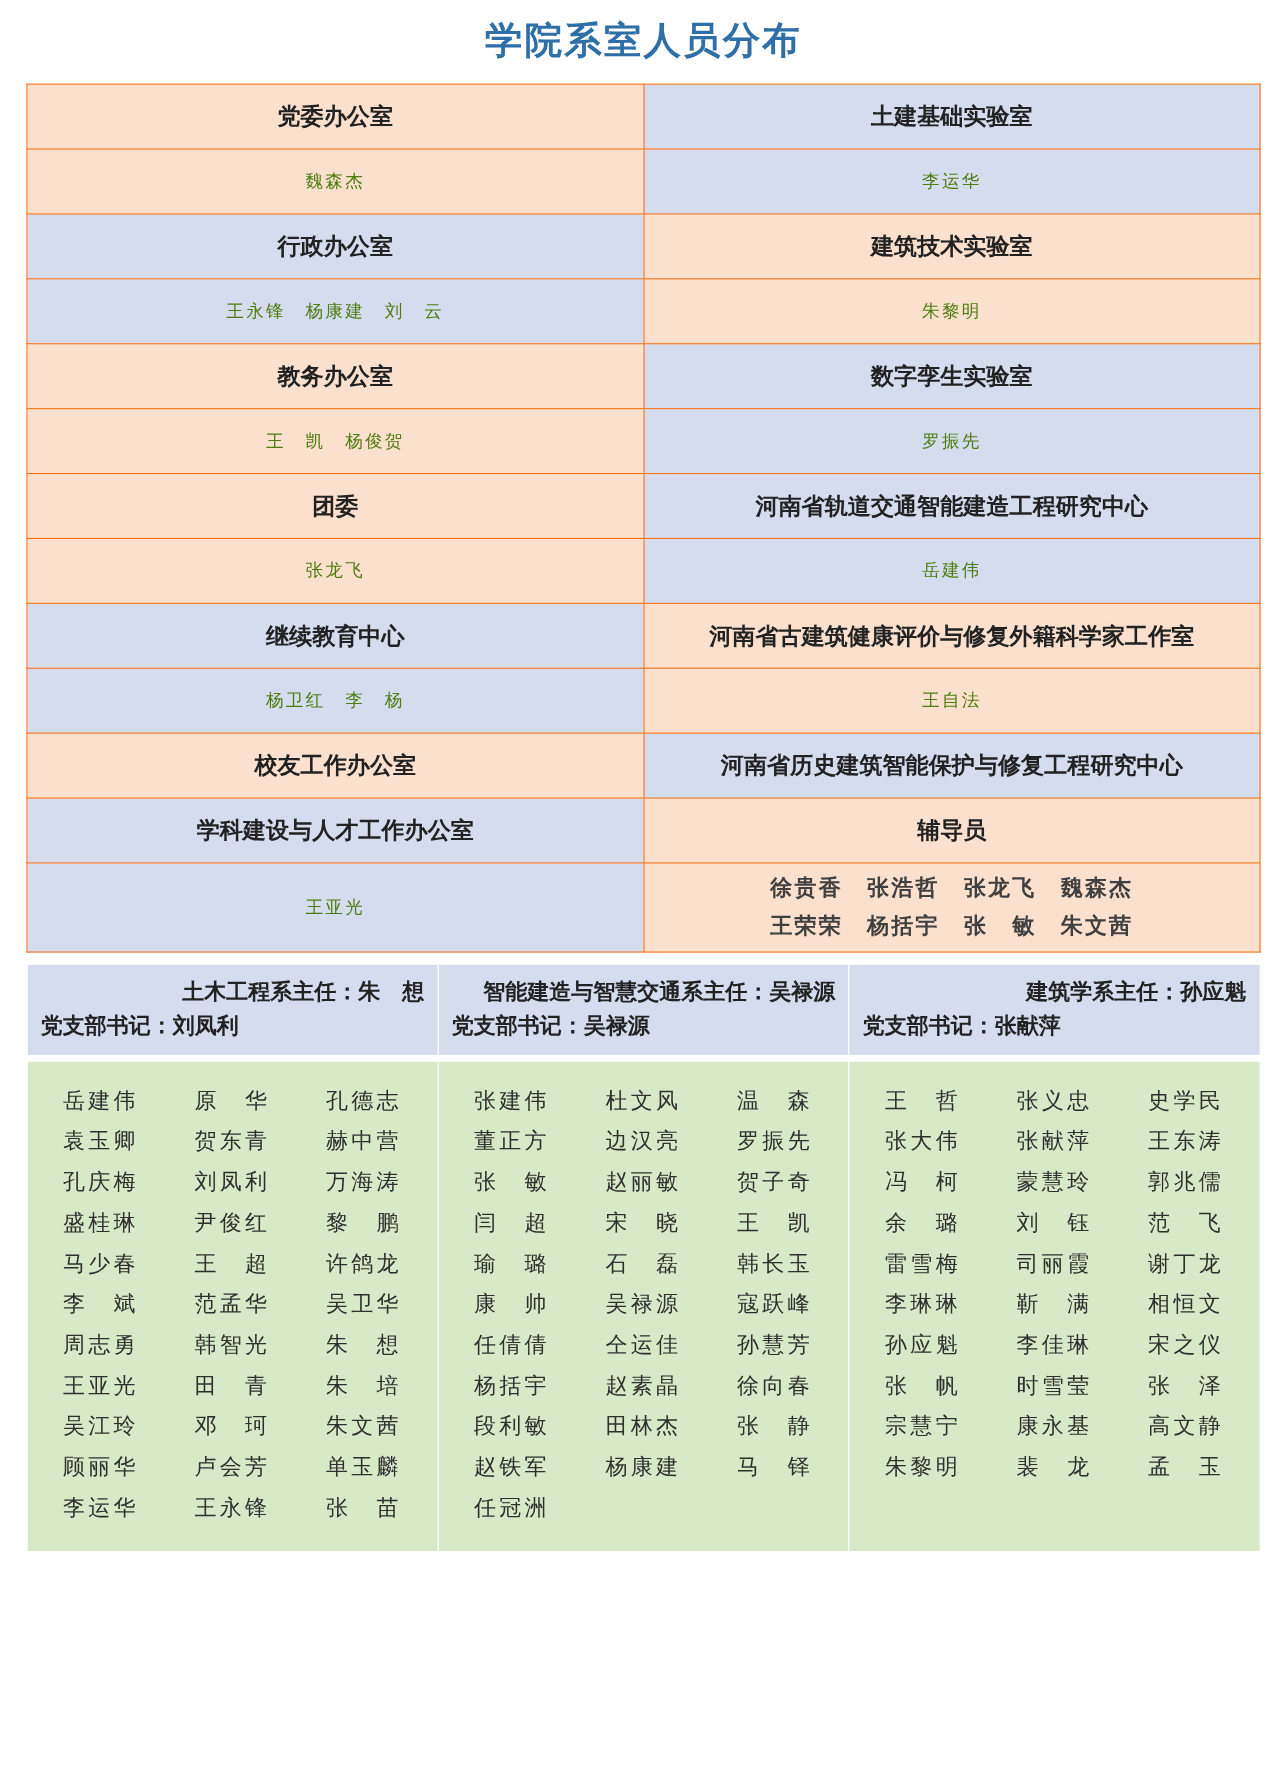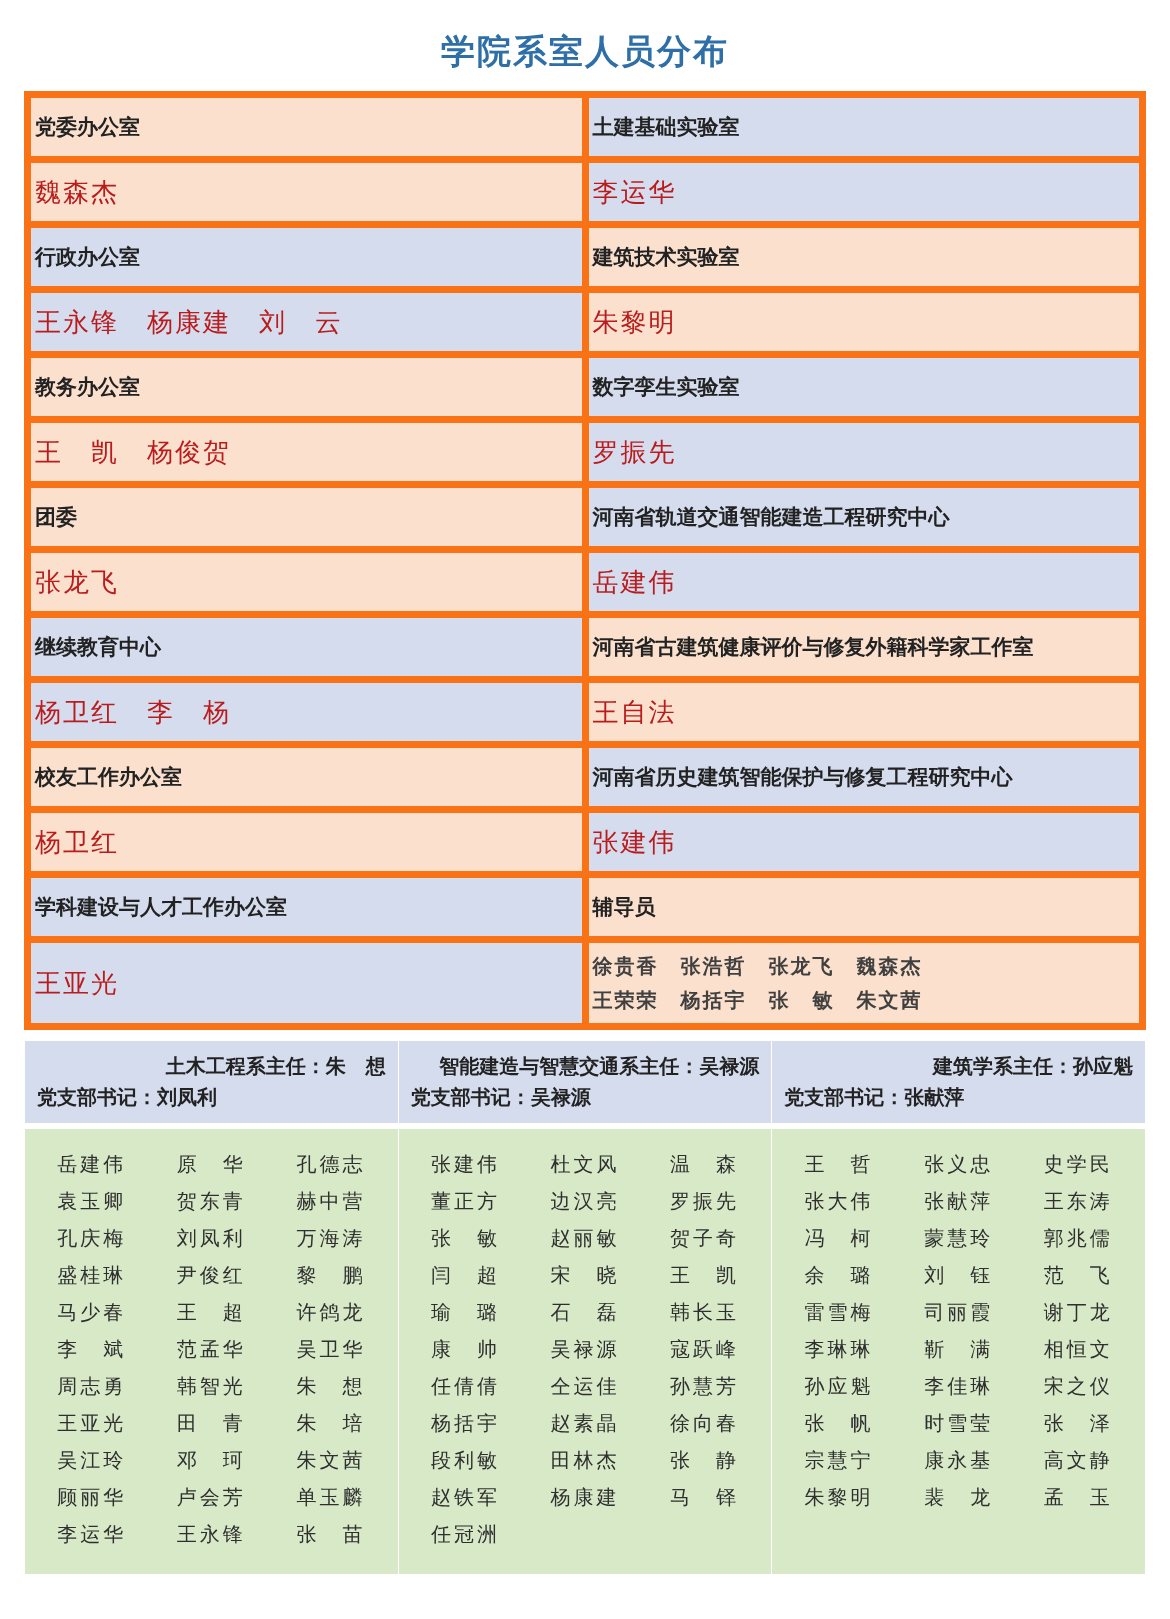--- a/index.html
+++ b/index.html
@@ -9,51 +9,51 @@
   }
   body {
     width: 1170px;
     min-height: 1619px;
     font-family: "Liberation Sans", "DejaVu Sans", sans-serif;
     color: #333;
   }
   .page {
     width: 1170px;
     box-sizing: border-box;
-    padding: 15px 24px 12px 24px;
+    padding: 0 24px 12px 24px;
   }
   .title {
     text-align: center;
     color: #2f6fa8;
     font-size: 34px;
     font-weight: bold;
     letter-spacing: 2px;
     padding: 14px 0 16px 0;
     font-family: "Liberation Serif", "DejaVu Serif", serif;
   }
   table.grid {
     border-collapse: collapse;
     width: 100%;
     table-layout: fixed;
   }
   table.grid td {
-    border: 7px solid #f97316;
-    text-align: left;
+    border: 1px solid #f97316;
+    text-align: center;
     vertical-align: middle;
     padding: 6px 4px;
   }
   .dept-head {
     font-size: 21px;
     font-weight: bold;
     color: #222;
     height: 46px;
   }
   .dept-names {
-    font-size: 26px;
-    color: #b91c1c;
+    font-size: 16px;
+    color: #4d7c0f;
     height: 46px;
     letter-spacing: 2px;
   }
   .peach { background: #fbe0cd; }
   .blue  { background: #d5dcee; }
 
   table.chiefs {
     border-collapse: collapse;
     width: 100%;
     table-layout: fixed;
@@ -159,24 +159,20 @@
         <td class="dept-head peach">河南省古建筑健康评价与修复外籍科学家工作室</td>
       </tr>
       <tr>
         <td class="dept-names blue">杨卫红　李　杨</td>
         <td class="dept-names peach">王自法</td>
       </tr>
 
       <tr>
         <td class="dept-head peach">校友工作办公室</td>
         <td class="dept-head blue">河南省历史建筑智能保护与修复工程研究中心</td>
-      </tr>
-      <tr>
-        <td class="dept-names peach">杨卫红</td>
-        <td class="dept-names blue">张建伟</td>
       </tr>
 
       <tr>
         <td class="dept-head blue">学科建设与人才工作办公室</td>
         <td class="dept-head peach">辅导员</td>
       </tr>
       <tr>
         <td class="dept-names blue">王亚光</td>
         <td class="peach">
           <div class="counselor-lines">徐贵香　张浩哲　张龙飞　魏森杰</div>

